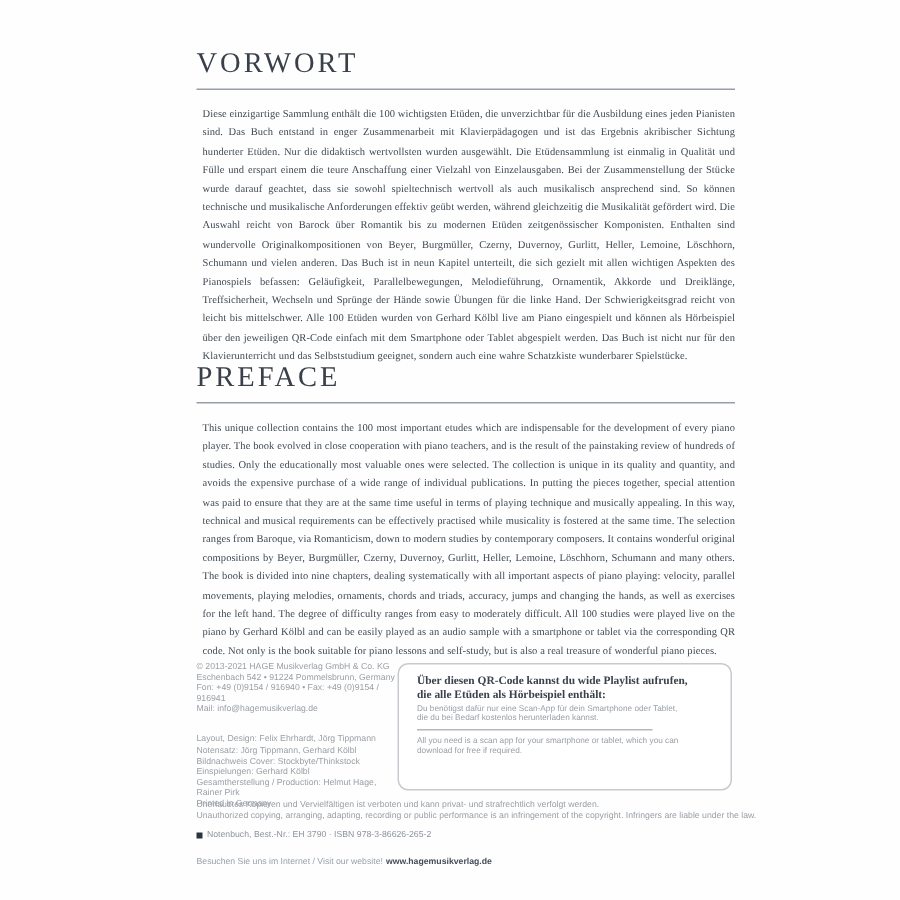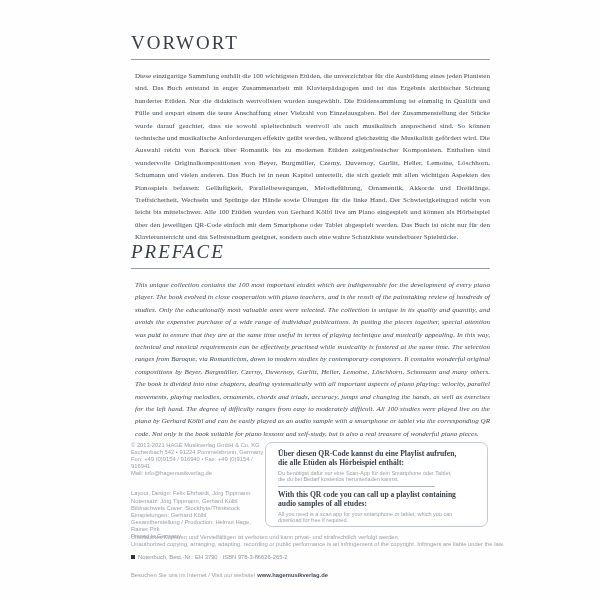--- a/index.html
+++ b/index.html
@@ -2,21 +2,21 @@
 <html><head>
 <meta charset="utf-8">
 <style>
   html,body { margin:0; padding:0; background:#ffffff; }
   .page {
     position:relative; width:600px; height:600px; background:#fefefe;
     font-family:"Liberation Serif","DejaVu Serif",serif; overflow:hidden;
   }
   .section { position:absolute; left:131px; width:359px; }
   #vorwort-section { top:32px; }
-  #preface-section { top:241px;font-style:italic; }
+  #preface-section { top:241px; }
   h1.hd {
     margin:0; font-weight:400; font-size:19px; letter-spacing:2px;
     color:#394049; padding-bottom:5px; border-bottom:1px solid #979da5;
     font-family:"Liberation Serif","DejaVu Serif",serif;
   }
   p.bodytext {
     margin:10px 0 0 4px; font-size:7px; line-height:12.4px; text-align:justify;
     color:#3f4853; letter-spacing:0.05px;
   }
   .imprint {
@@ -81,24 +81,23 @@
       <div>Layout, Design: Felix Ehrhardt, Jörg Tippmann</div>
       <div>Notensatz: Jörg Tippmann, Gerhard Kölbl</div>
       <div>Bildnachweis Cover: Stockbyte/Thinkstock</div>
       <div>Einspielungen: Gerhard Kölbl</div>
       <div>Gesamtherstellung / Production: Helmut Hage, Rainer Pirk</div>
       <div>Printed in Germany</div>
     </div>
   </div>
 
   <div class="qrbox">
-    <div class="qr-hd">Über diesen QR-Code kannst du eine Playlist aufrufen, die alle Etüden als Hörbeispiel enthält:</div>
+    <div class="qr-hd">Über diesen QR-Code kannst du wide Playlist aufrufen, die alle Etüden als Hörbeispiel enthält:</div>
     <div class="qr-note">Du benötigst dafür nur eine Scan-App für dein Smartphone oder Tablet, die du bei Bedarf kostenlos herunterladen kannst.</div>
     <hr class="qr-div">
-    <div class="qr-hd">With this QR code you can call up a playlist containing audio samples of all etudes:</div>
     <div class="qr-note">All you need is a scan app for your smartphone or tablet, which you can download for free if required.</div>
   </div>
 
   <div class="legal">
     <div>Unerlaubtes Kopieren und Vervielfältigen ist verboten und kann privat- und strafrechtlich verfolgt werden.</div>
     <div>Unauthorized copying, arranging, adapting, recording or public performance is an infringement of the copyright. Infringers are liable under the law.</div>
   </div>
 
   <div class="product">
     <span class="sq"></span>

